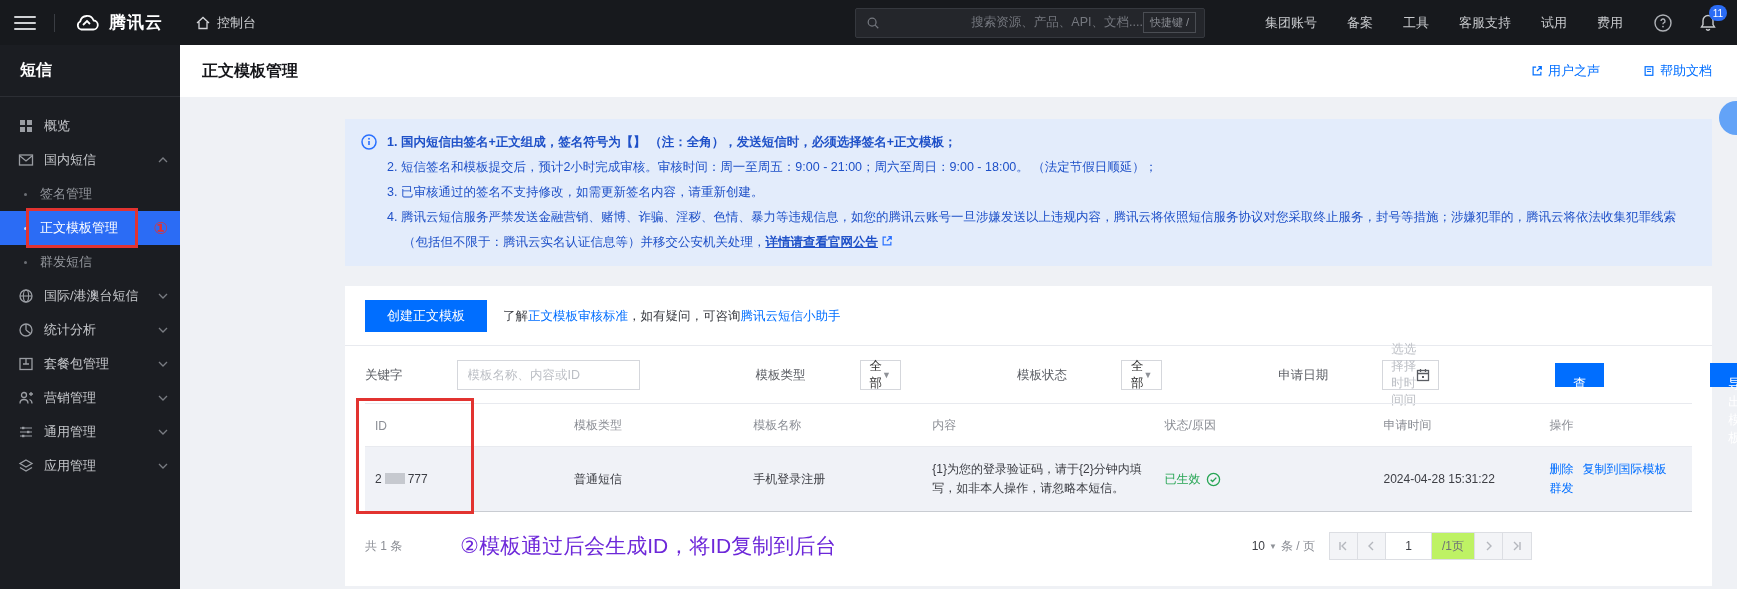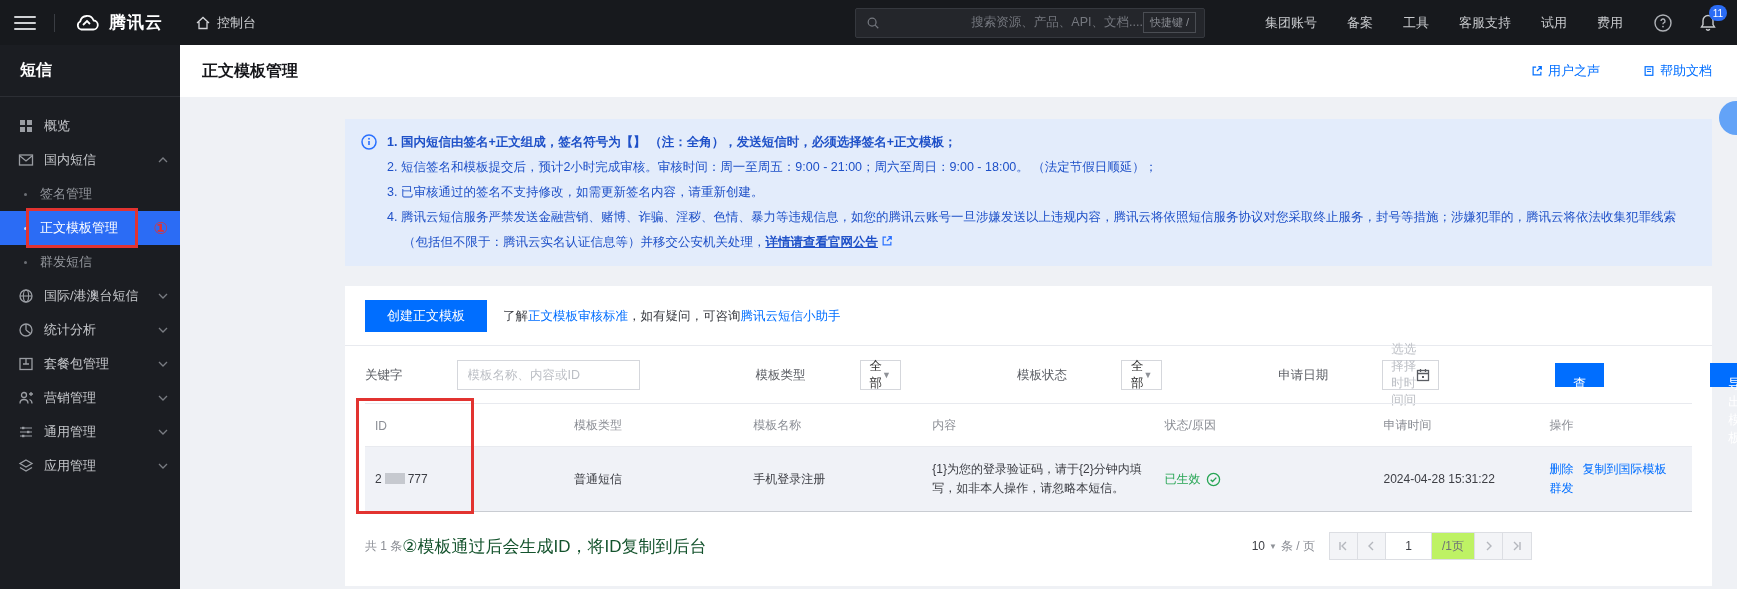--- a/index.html
+++ b/index.html
@@ -104,21 +104,21 @@
   .mask { display:inline-block; width:20px; height:11px; background:#c6c9cf; margin:0 3px; vertical-align:-1px; }
   .status-ok { color:#26a554; display:flex; align-items:center; gap:5px; }
   .check-ico { width:15px; height:15px; color:#26a554; }
   .op-link { color:#006eff; cursor:pointer; margin-right:9px; white-space:nowrap; }
   .red-box-id { position:absolute; left:-9px; top:-5px; width:118px; height:116px;
     border:3px solid #e23330; pointer-events:none; z-index:4; }
 
   
   .tfoot { display:flex; align-items:center; margin-top:20px; }
   .total { font-size:12px; color:#8b8e95; }
-  .step2 { color:#14532d; font-size:17px; }
+  .step2 { color:#6d28d9; font-size:21px; margin-left:58px; }
   .foot-right { margin-left:auto; margin-right:160px; display:flex; align-items:center; gap:14px; }
   .psize { font-size:12px; color:#3c3e44; display:flex; align-items:center; gap:4px; cursor:pointer; }
   .psize .arrow { font-size:8px; color:#8e9197; }
   .psize .unit { color:#8b8e95; }
   .pager { display:flex; align-items:stretch; border:1px solid #dcdee3; height:28px; }
   .pg-btn { width:28px; display:flex; align-items:center; justify-content:center;
     background:#f3f4f7; color:#b4b7bd; border-right:1px solid #dcdee3; cursor:pointer; font-size:9px; }
   .pg-input { width:46px; border:none; border-right:1px solid #dcdee3; text-align:center;
     font-size:12px; color:#3c3e44; font-family:inherit; }
   .pg-total { display:flex; align-items:center; padding:0 10px; background:#bef264;

